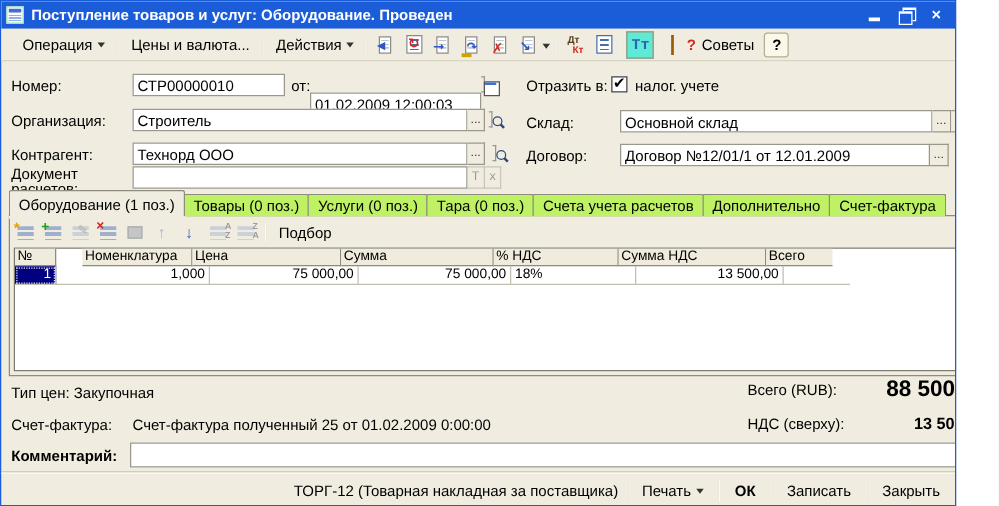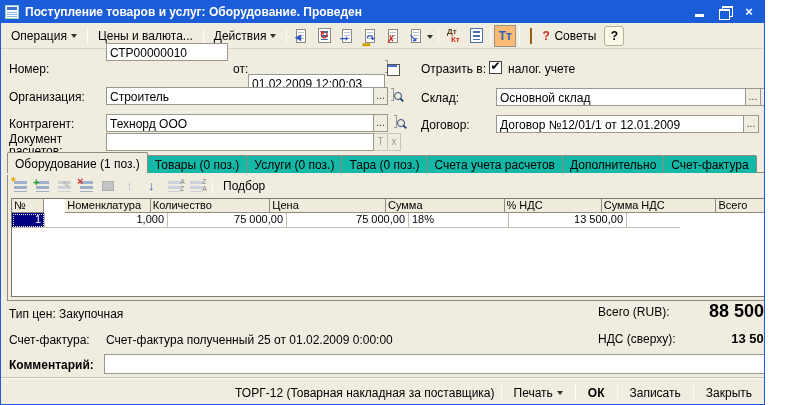--- a/index.html
+++ b/index.html
@@ -17,26 +17,26 @@
   .title-text { font-weight:bold; font-size:12px; white-space:nowrap; }
   .win-controls { margin-left:auto; display:flex; gap:10px; align-items:center; padding-right:4px; }
   .wc { width:14px; height:12px; position:relative; cursor:default; }
   .wc-min::before { content:""; position:absolute; left:1px; bottom:1px; width:9px; height:3px; background:#fff; }
   .wc-restore::before { content:""; position:absolute; left:4px; top:0; width:9px; height:8px; border:1px solid #fff; border-top-width:2px; }
   .wc-restore::after { content:""; position:absolute; left:1px; top:3px; width:9px; height:8px; border:1px solid #fff; border-top-width:2px; background:#1b5cd8; }
   .wc-close { color:#fff; font-weight:bold; font-size:13px; line-height:12px; text-align:center; }
 
   
   .toolbar { position:absolute; left:0; top:22px; width:100%; height:26px; background:#f0ede0;
-             border-bottom:1px solid #d8d4c4; display:flex; align-items:center; padding:0 3px; gap:1px; }
+             border-bottom:1px solid #d8d4c4; display:flex; align-items:center; padding:0 10px; gap:1px; }
   .tbtn { display:flex; align-items:center; gap:4px; padding:3px 6px; border:1px solid transparent; cursor:default; white-space:nowrap; }
   .caret { width:0; height:0; border-left:3px solid transparent; border-right:3px solid transparent; border-top:4px solid #333; display:inline-block; }
   .tsep { width:1px; height:18px; background:#c9c5b4; border-right:1px solid #fbfaf4; margin:0 2px; }
   .ibtn { width:22px; height:22px; position:relative; border:1px solid transparent; display:flex; align-items:center; justify-content:center; }
-  .ibtn.pressed { border:1px solid #95927f; background:#fdba74; }
+  .ibtn.pressed { border:1px solid #95927f; background:#5eead4;font-family:Liberation Mono, monospace; }
   .doc { position:absolute; left:5px; top:3px; width:10px; height:14px; background:#fffef6; border:1px solid #8a8a8a; }
   .doc::before { content:""; position:absolute; left:1px; top:2px; width:6px; height:7px;
                  background:repeating-linear-gradient(#b9c4da 0 1px, transparent 1px 3px); }
   .mark { position:absolute; font-weight:bold; line-height:1; }
   .dtkt { font-size:8px; font-weight:bold; line-height:8px; text-align:left; }
   .dtkt .dt { color:#5a3b1e; } .dtkt .kt { color:#d42a1e; margin-left:4px; }
   .struct { width:13px; height:15px; border:1px solid #4a6ea8; background:#fff; position:relative; }
   .struct::before { content:""; position:absolute; left:2px; top:2px; right:2px; bottom:2px;
                  background:repeating-linear-gradient(#4a6ea8 0 2px, transparent 2px 4px); }
   .tt-glyph { color:#2b63b8; font-weight:bold; font-size:12px; }
@@ -55,21 +55,21 @@
   .lens::before { content:""; position:absolute; left:3px; top:3px; width:6px; height:6px; border:1.5px solid #2b4a7a; border-radius:50%; }
   .lens::after { content:""; position:absolute; left:9px; top:10px; width:4px; height:1.5px; background:#2b4a7a; transform:rotate(45deg); }
   .cal { position:relative; width:16px; }
   .cal::before { content:""; position:absolute; left:2px; top:3px; width:11px; height:10px; background:#fff; border:1px solid #555; }
   .cal::after { content:""; position:absolute; left:3px; top:4px; width:9px; height:2px; background:#3f6fd0; }
   .checkbox { position:absolute; width:13px; height:13px; background:#fff; border:1px solid #404040; text-align:center; }
   .checkbox span { position:relative; top:-3px; font-size:12px; font-weight:bold; }
 
   
   .tabs { position:absolute; left:6px; top:151px; display:flex; align-items:flex-end; height:21px; z-index:3; }
-  .tab { border:1px solid #8f8c7c; border-bottom:none; border-radius:2px 2px 0 0; background:#14b8a6;
+  .tab { border:1px solid #8f8c7c; border-bottom:none; border-radius:2px 2px 0 0; background:#bef264;
          padding:2px 7px 3px; height:18px; margin-right:-1px; white-space:nowrap; }
   .tab.active { height:21px; padding-top:4px; z-index:4; background:#f0ede0; box-shadow:0 2px 0 #f0ede0; }
   .tabpanel { position:absolute; left:6px; top:171px; width:787px; height:129px; border:1px solid #8f8c7c; background:#f0ede0; }
 
   
   .gridbar { position:absolute; left:10px; top:175px; display:flex; align-items:center; gap:2px; z-index:4; height:20px; }
   .gico { width:20px; height:19px; position:relative; }
   .bars { position:absolute; left:3px; top:4px; width:13px; height:11px;
           background:repeating-linear-gradient(#9fb0cf 0 3px, transparent 3px 5px); }
   .gmark { position:absolute; font-weight:bold; line-height:1; z-index:2; }
@@ -171,21 +171,21 @@
     <span class="tsep"></span>
     <span class="tbtn">
         <span style="position:relative;width:20px;height:16px;display:inline-block;"><span class="advice-book"></span><span class="advice-q">?</span></span>
         <span>Советы</span>
       </span>
     <span class="help-btn">?</span>
   </div>
 
   
   <span class="lbl" style="left:8px;top:61px;">Номер:</span>
-  <div class="field" style="left:105px;top:42px;width:122px;">СТР00000010</div>
+  <div class="field" style="left:105px;top:58px;width:122px;">СТР00000010</div>
   <span class="lbl" style="left:232px;top:61px;">от:</span>
   <div class="field" style="left:247px;top:73px;width:137px;">01.02.2009 12:00:03</div>
   <span class="mini cal" style="left:384px;top:58px;"></span>
 
   <span class="lbl" style="left:8px;top:89px;">Организация:</span>
   <div class="field" style="left:105px;top:86px;width:268px;">Строитель</div>
   <span class="mini" style="left:373px;top:86px;width:14px;">...</span>
   <span class="mini lens" style="left:387px;top:86px;"></span>
 
   <span class="lbl" style="left:8px;top:116px;">Контрагент:</span>
@@ -264,21 +264,20 @@
       </span>
     <span class="gsep"></span>
     <span class="tbtn" style="padding:2px 4px;">Подбор</span>
   </div>
 
   
   <div class="grid">
     <div class="hrow">
       <span class="hcell" style="width:33px;">№</span>
       <span class="hcell" style="width:88px;margin-left:21px;">Номенклатура</span>
-      <span class="hcell" style="width:123px;">Количество</span>
       <span class="hcell" style="width:119px;">Цена</span>
       <span class="hcell" style="width:122px;">Сумма</span>
       <span class="hcell" style="width:100px;">% НДС</span>
       <span class="hcell" style="width:118px;">Сумма НДС</span>
       <span class="hcell" style="width:53px;border-right:none;">Всего</span>
     </div>
     <div class="drow">
       <span class="dcell selcell" style="width:33px;">1</span>
       <span class="dcell num" style="width:123px;">1,000</span>
       <span class="dcell num" style="width:119px;">75 000,00</span>

